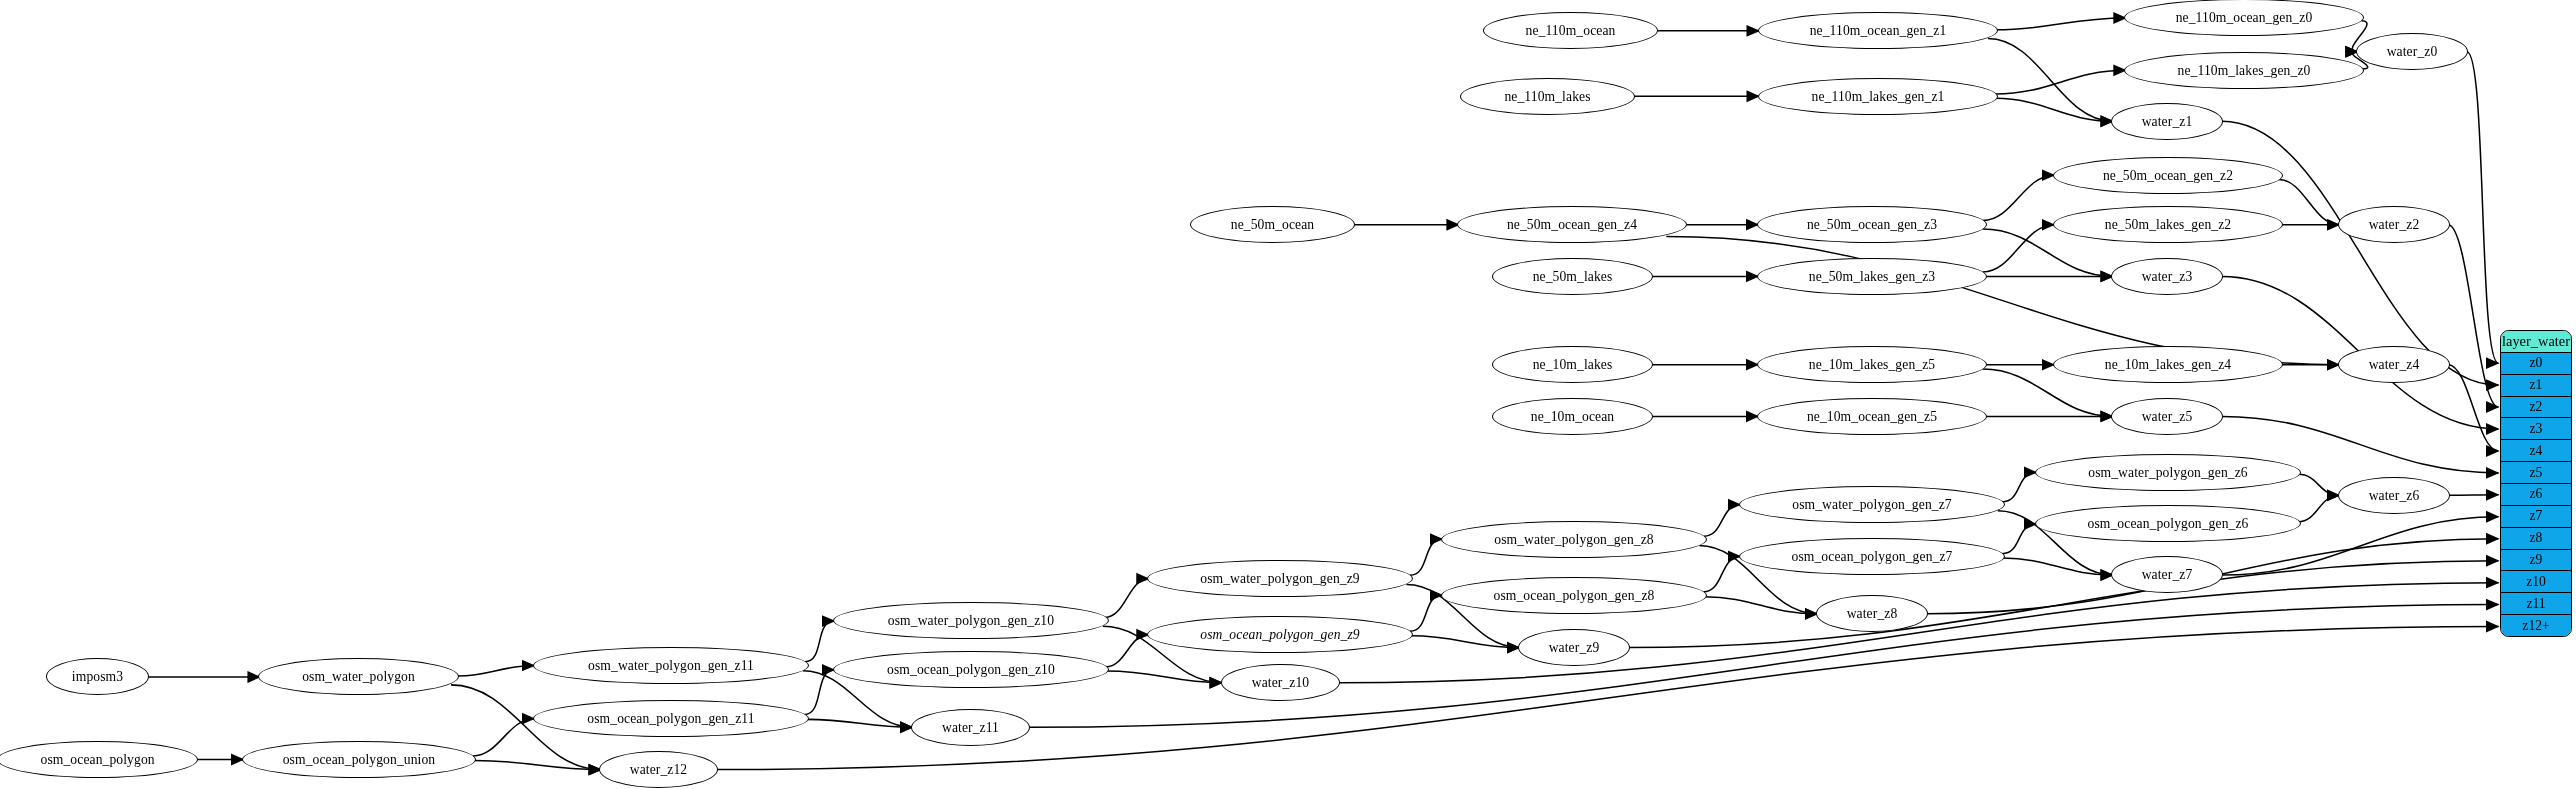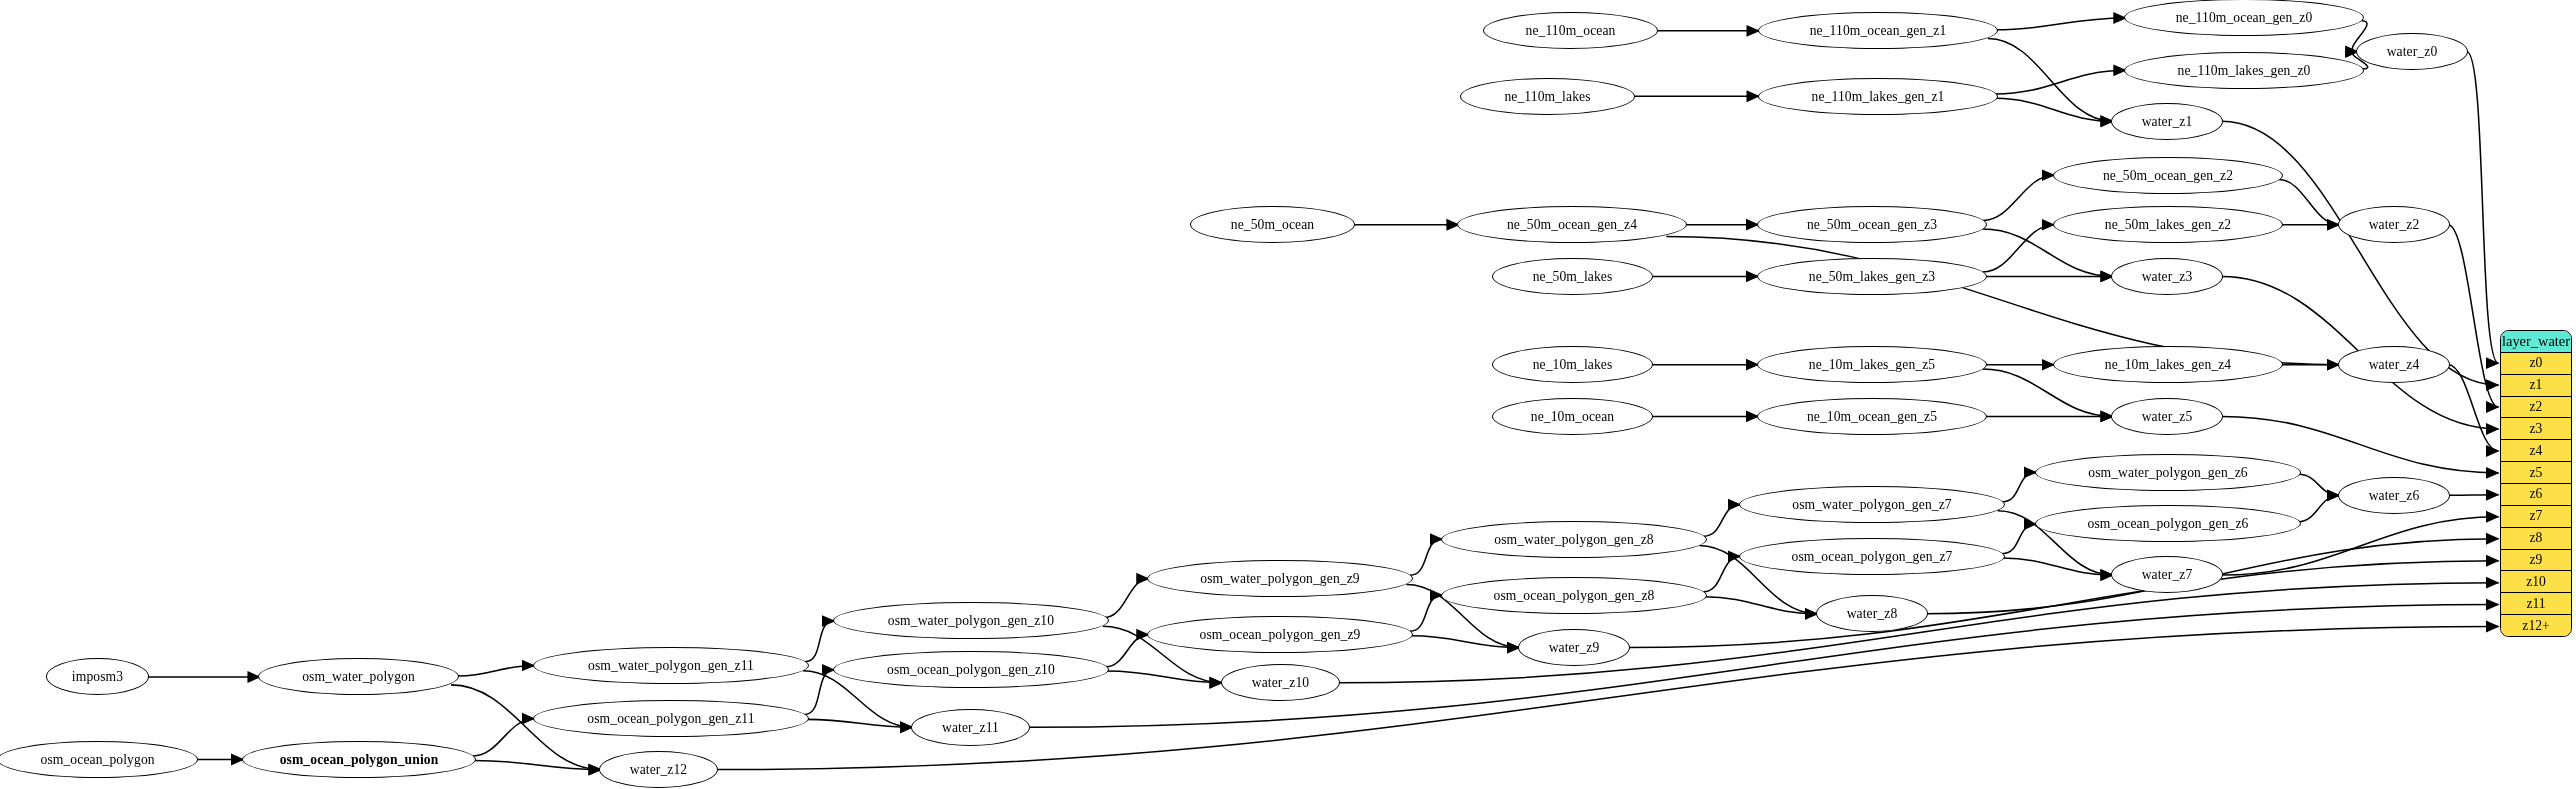--- a/index.html
+++ b/index.html
@@ -34,21 +34,21 @@
     overflow:hidden;
     display:flex;flex-direction:column;
   }
   #layer-water .lw-row{
     flex:1 1 0;
     display:flex;align-items:center;justify-content:center;
     font-size:13.6px;
     color:#000;
     border-top:1.1px solid #000;
     box-sizing:border-box;
-    background:#fde047;
+    background:#0ea5e9;
   }
   #layer-water .lw-row.head{
     border-top:none;
     background:#5eead4;
     font-size:14.4px;
     text-align:center;
   }
 </style>
 </head>
 <body>
@@ -228,21 +228,21 @@
       </div>
       <div class="node" style="left: 1441px; top: 577px; width: 266px; height: 37px;">
         <span>osm_ocean_polygon_gen_z8</span>
       </div>
       <div class="node" style="left: 1816px; top: 595px; width: 112px; height: 37px;">
         <span>water_z8</span>
       </div>
       <div class="node" style="left: 833px; top: 602px; width: 276px; height: 37px;">
         <span>osm_water_polygon_gen_z10</span>
       </div>
-      <div class="node" style="left: 1147px; top: 616px; width: 266px; height: 37px;">
+      <div class="node" style="left: 1147px; top: 616px; width: 266px; height: 37px; font-style: italic;">
         <span>osm_ocean_polygon_gen_z9</span>
       </div>
       <div class="node" style="left: 1518px; top: 629px; width: 112px; height: 37px; text-align: right;">
         <span>water_z9</span>
       </div>
       <div class="node" style="left: 533px; top: 647px; width: 276px; height: 37px;">
         <span>osm_water_polygon_gen_z11</span>
       </div>
       <div class="node" style="left: 833px; top: 651px; width: 276px; height: 37px;">
         <span>osm_ocean_polygon_gen_z10</span>
@@ -258,21 +258,21 @@
       </div>
       <div class="node" style="left: 533px; top: 700px; width: 276px; height: 37px;">
         <span>osm_ocean_polygon_gen_z11</span>
       </div>
       <div class="node" style="left: 911px; top: 709px; width: 119px; height: 37px;">
         <span>water_z11</span>
       </div>
       <div class="node" style="left: -2.9px; top: 741px; width: 201px; height: 37px;">
         <span>osm_ocean_polygon</span>
       </div>
-      <div class="node" style="left: 242px; top: 741px; width: 234px; height: 37px; font-weight: bold;">
+      <div class="node" style="left: 242px; top: 741px; width: 234px; height: 37px;">
         <span>osm_ocean_polygon_union</span>
       </div>
       <div class="node" style="left: 599px; top: 751px; width: 119px; height: 37px;">
         <span>water_z12</span>
       </div>
     </div>
 
   <div id="layer-water" style="left: 2500px; top: 330px; width: 72px; height: 307px;">
       <div class="lw-row head">layer_water</div>
       <div class="lw-row">z0</div>

